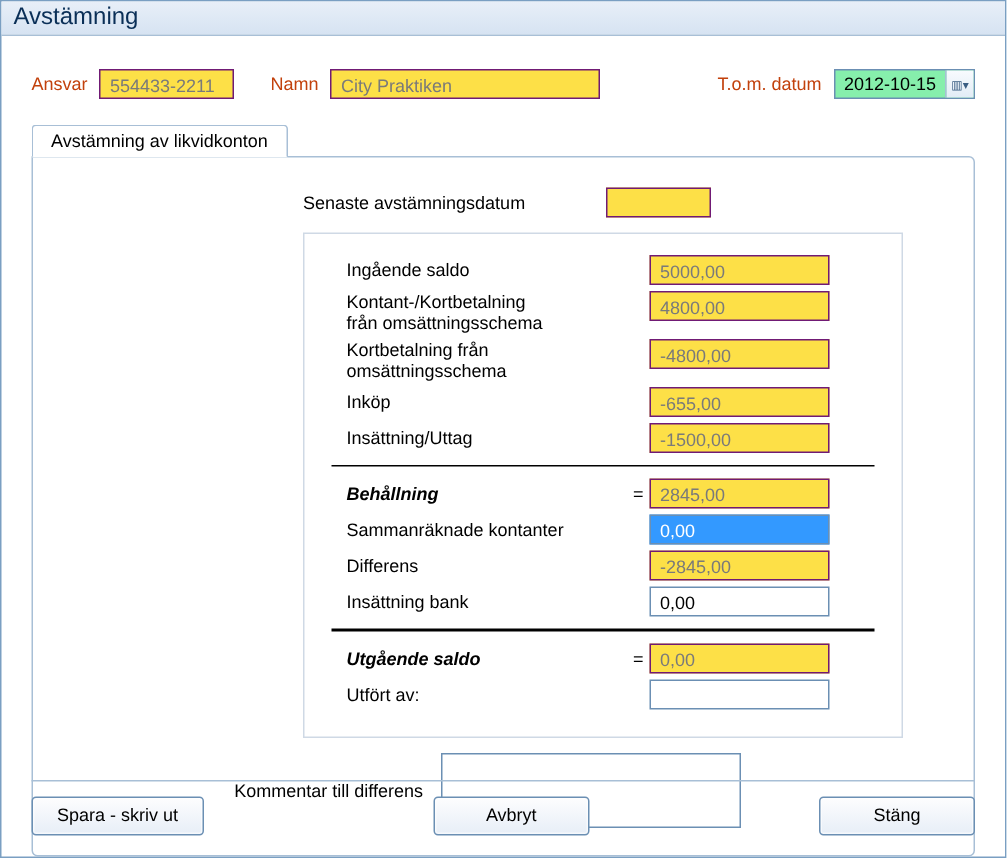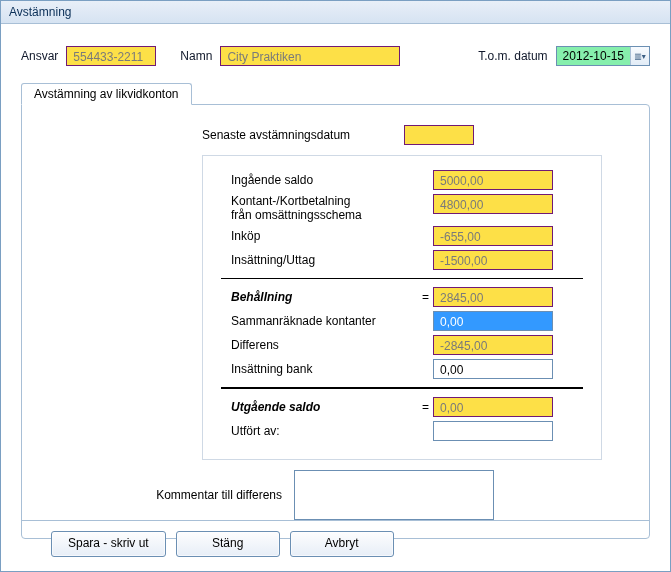--- a/index.html
+++ b/index.html
@@ -17,35 +17,35 @@
     border: 1px solid #7a9fc2;
     box-sizing: border-box;
     position: relative;
   }
   .titlebar {
     height: 22px;
     background: linear-gradient(#e8eff8, #d6e3f2);
     border-bottom: 1px solid #a8bfd6;
     line-height: 22px;
     padding-left: 8px;
-    font-size: 12px;
+    font-size: 16px;
     color: #0a2f57;
   }
   .content {
     position: relative;
     padding: 12px 20px 0 20px;
   }
   .header-row {
     display: flex;
     align-items: center;
     gap: 8px;
     margin: 10px 0 14px 0;
   }
   .header-row .lbl {
-    color: #0f172a;
+    color: #c2410c;
   }
   .ro-field {
     border: 1px solid #701a75;
     background: #fde047;
     height: 20px;
     line-height: 20px;
     padding: 0 6px;
     color: #7a7a7a;
     box-sizing: border-box;
   }
@@ -169,22 +169,21 @@
 
   .footer {
     position: absolute;
     right: 20px;
     bottom: 14px;
     display: flex;
     gap: 10px;
     border-top: 1px solid #a8bfd6;
     padding-top: 10px;
     left: 20px;
-    justify-content: flex-start;
-    padding-left: 30px;
+    justify-content: space-between;
   }
   .btn {
     border: 1px solid #6b8fb3;
     background: linear-gradient(#fdfdfe,#e7eef7);
     border-radius: 3px;
     height: 24px;
     line-height: 22px;
     padding: 0 16px;
     min-width: 70px;
     text-align: center;
@@ -240,20 +239,28 @@
 
           <div class="row" style="align-items:flex-start">
             <div class="label indent">
               <span>Kontant-/Kortbetalning</span><br>
               <span>från omsättningsschema</span>
             </div>
             <div class="eq"></div>
             <div class="ro-field field">4800,00</div>
           </div>
 
+          <div class="row" style="align-items:flex-start">
+            <div class="label indent">
+              <span>Kortbetalning från</span><br>
+              <span>omsättningsschema</span>
+            </div>
+            <div class="eq"></div>
+            <div class="ro-field field">-4800,00</div>
+          </div>
 
           <div class="row">
             <div class="label indent">Inköp</div>
             <div class="eq"></div>
             <div class="ro-field field">-655,00</div>
           </div>
 
           <div class="row">
             <div class="label indent">Insättning/Uttag</div>
             <div class="eq"></div>
@@ -307,17 +314,17 @@
           <div class="comment-box"></div>
         </div>
 
       </div>
     </div>
 
   </div>
 
   <div class="footer">
     <div class="btn">Spara - skriv ut</div>
+    <div class="btn">Avbryt</div>
     <div class="btn">Stäng</div>
-    <div class="btn">Avbryt</div>
   </div>
 
 </div>
 
 </body></html>

